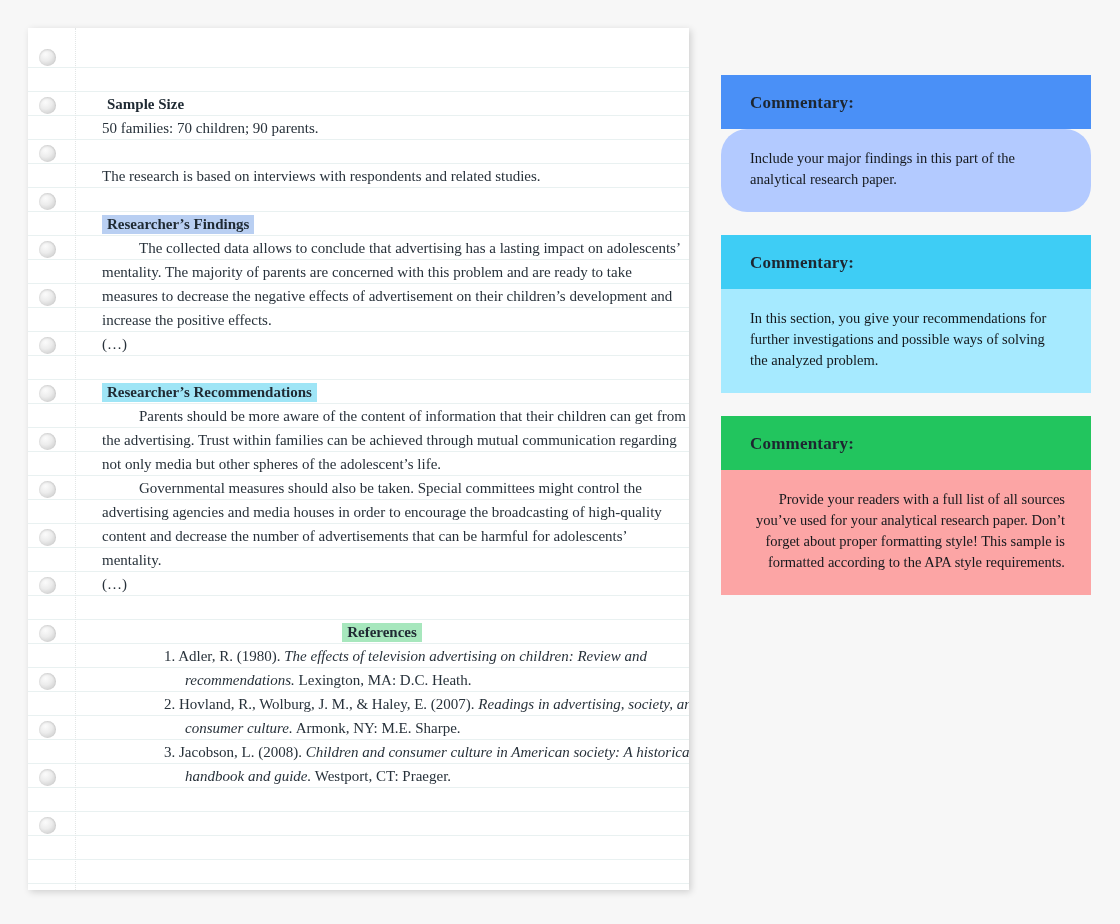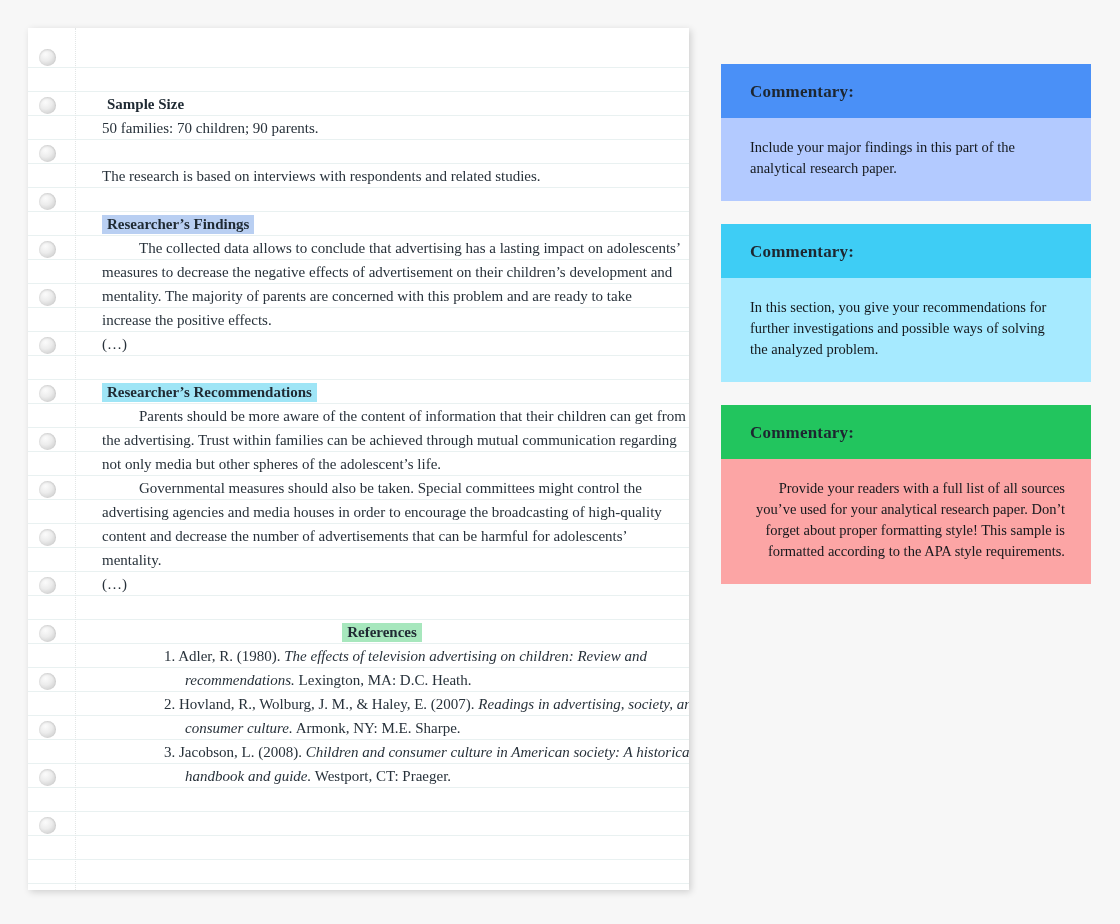--- a/index.html
+++ b/index.html
@@ -112,30 +112,31 @@
   }
   .cbox {
     margin-bottom: 23px;
   }
   .cbox-head {
     font-weight: bold;
     font-size: 17px;
     color: #1d2630;
     padding: 18px 0 16px 29px;
     letter-spacing: 0.2px;
+    margin-top: 11px;
   }
   .cbox-body {
     font-size: 14.5px;
     line-height: 21px;
     color: #14181c;
     padding: 19px 26px 22px 29px;
   }
   
   .c-blue  .cbox-head { background: #4a90f7; }
-  .c-blue  .cbox-body { background: #b3caff; }
+  .c-blue  .cbox-body { background: #b3caff; border-radius: 26px; }
   
   .c-cyan  .cbox-head { background: #3ecdf5; }
   .c-cyan  .cbox-body { background: #a6eaff; }
   
   .c-green .cbox-head { background: #22c55e; }
   .c-green .cbox-body { background: #fca5a5; text-align: right; }
 </style>
 </head>
 <body>
 
@@ -169,22 +170,22 @@
     <div id="doc-lines">
         <div class="line blank"></div>
         <div class="line blank"></div>
         <div class="line h"><span class="hl ">Sample Size</span></div>
         <div class="line">50 families: 70 children; 90 parents.</div>
         <div class="line blank"></div>
         <div class="line">The research is based on interviews with respondents and related studies.</div>
         <div class="line blank"></div>
         <div class="line h"><span class="hl hl-blue">Researcher’s Findings</span></div>
         <div class="line indent">The collected data allows to conclude that advertising has a lasting impact on adolescents’</div>
+        <div class="line">mentality. The majority of parents are concerned with this problem and are ready to take</div>
         <div class="line">measures to decrease the negative effects of advertisement on their children’s development and</div>
-        <div class="line">mentality. The majority of parents are concerned with this problem and are ready to take</div>
         <div class="line">increase the positive effects.</div>
         <div class="line">(…)</div>
         <div class="line blank"></div>
         <div class="line h"><span class="hl hl-cyan">Researcher’s Recommendations</span></div>
         <div class="line indent">Parents should be more aware of the content of information that their children can get from</div>
         <div class="line">the advertising. Trust within families can be achieved through mutual communication regarding</div>
         <div class="line">not only media but other spheres of the adolescent’s life.</div>
         <div class="line indent">Governmental measures should also be taken. Special committees might control the</div>
         <div class="line">advertising agencies and media houses in order to encourage the broadcasting of high-quality</div>
         <div class="line">content and decrease the number of advertisements that can be harmful for adolescents’</div>

